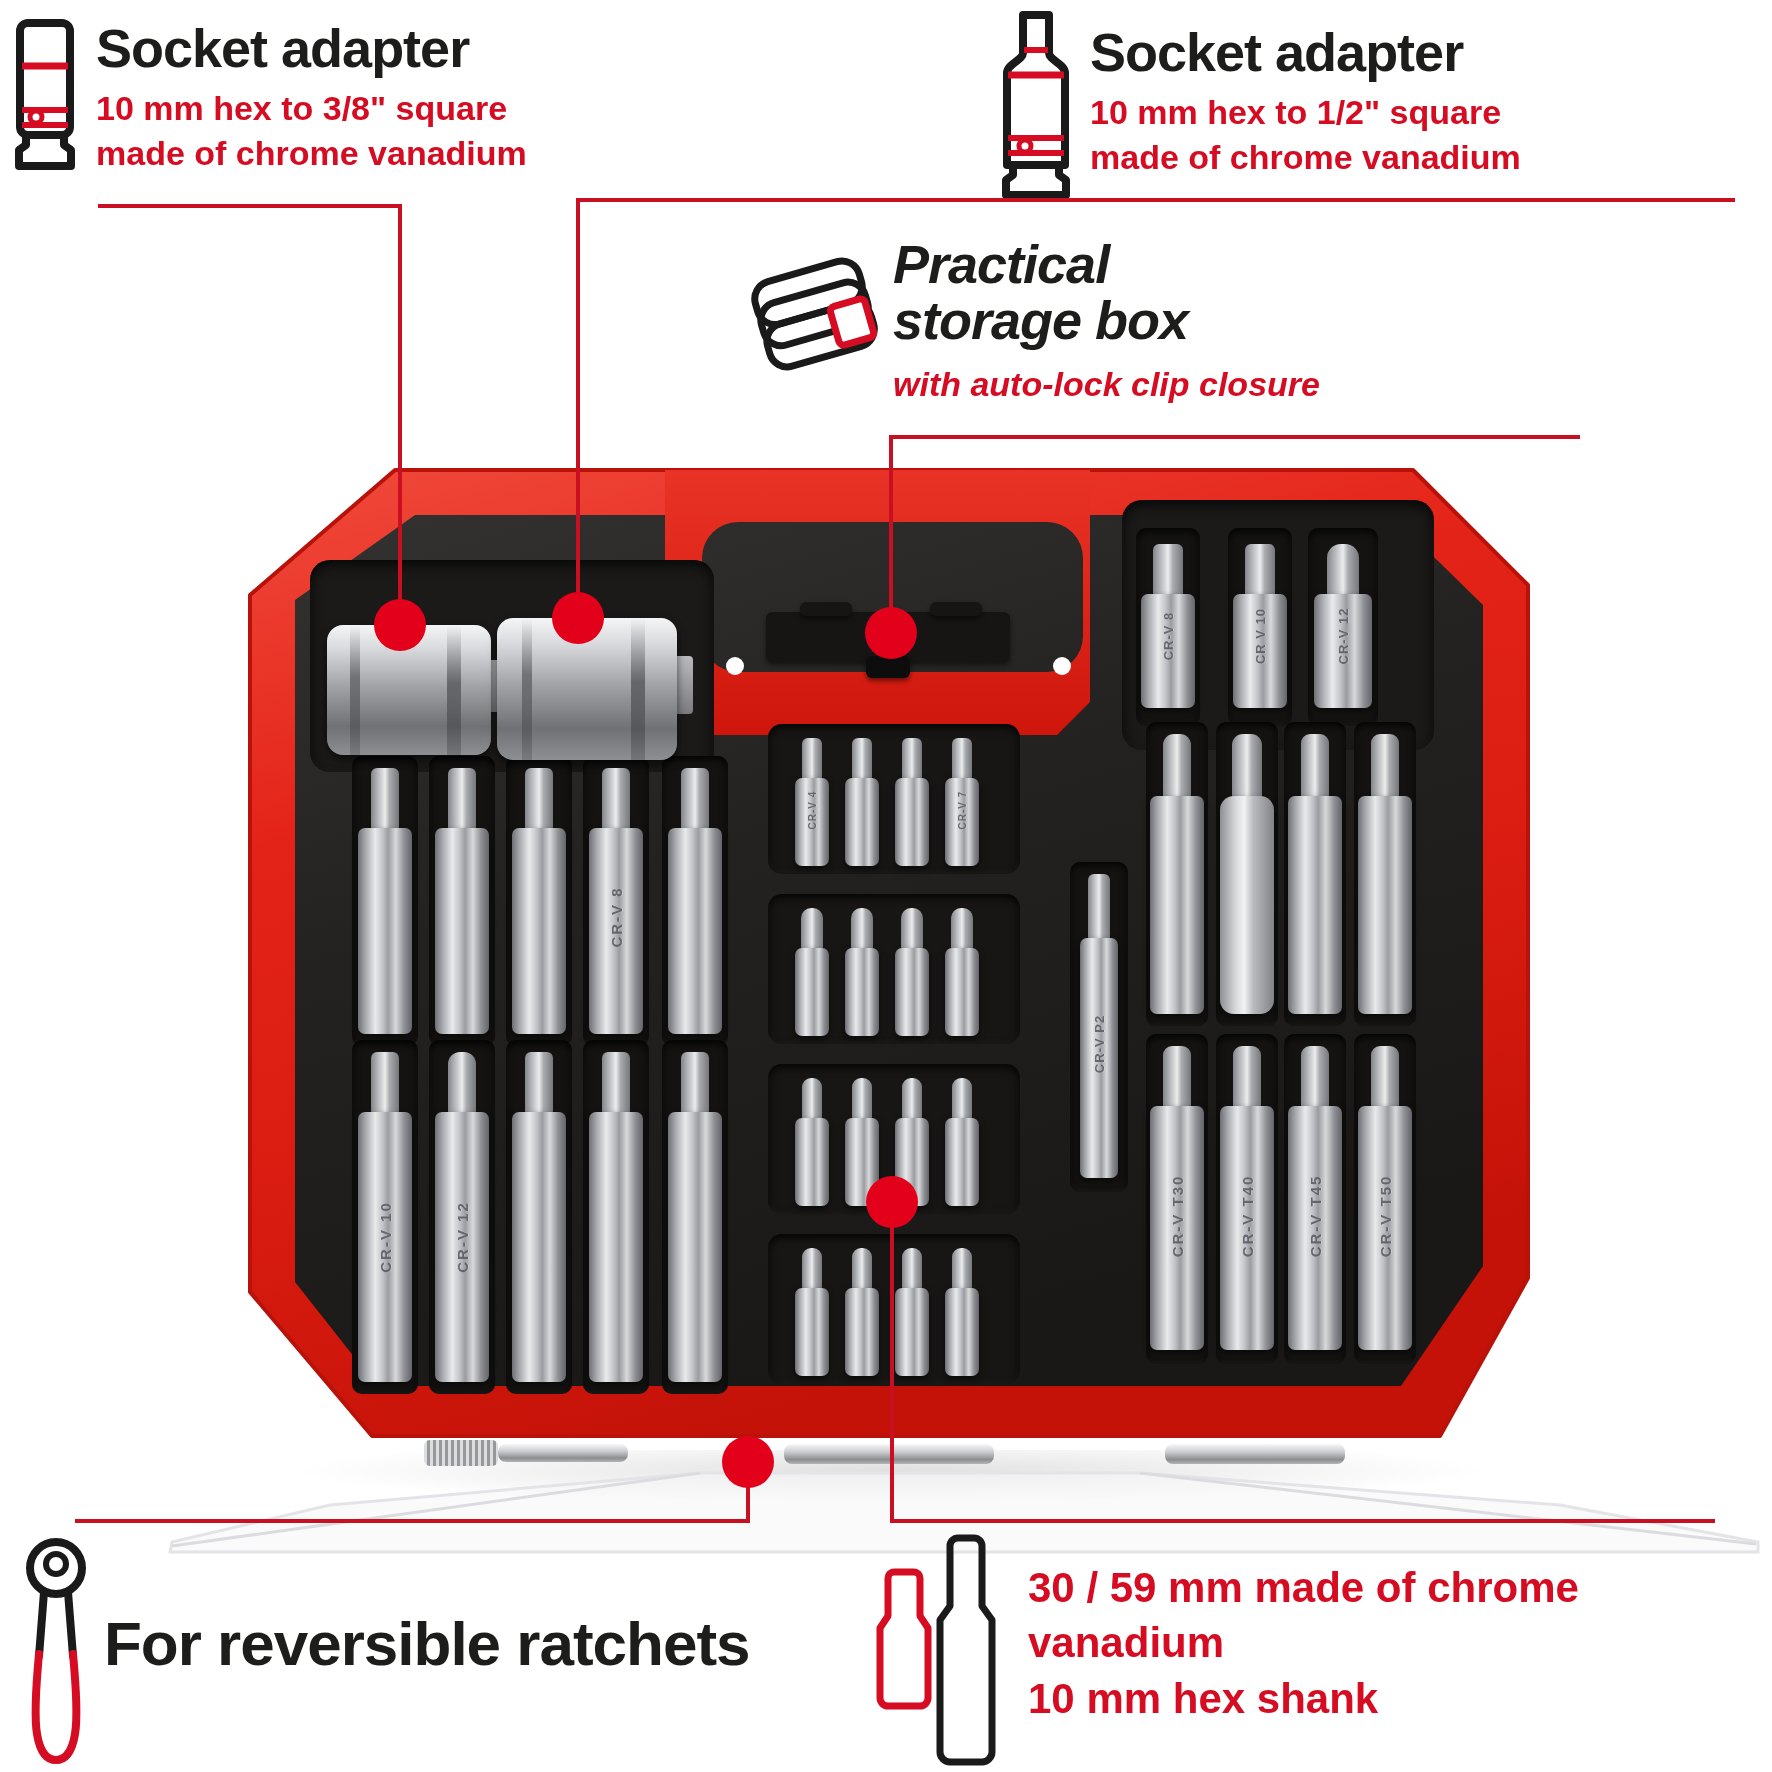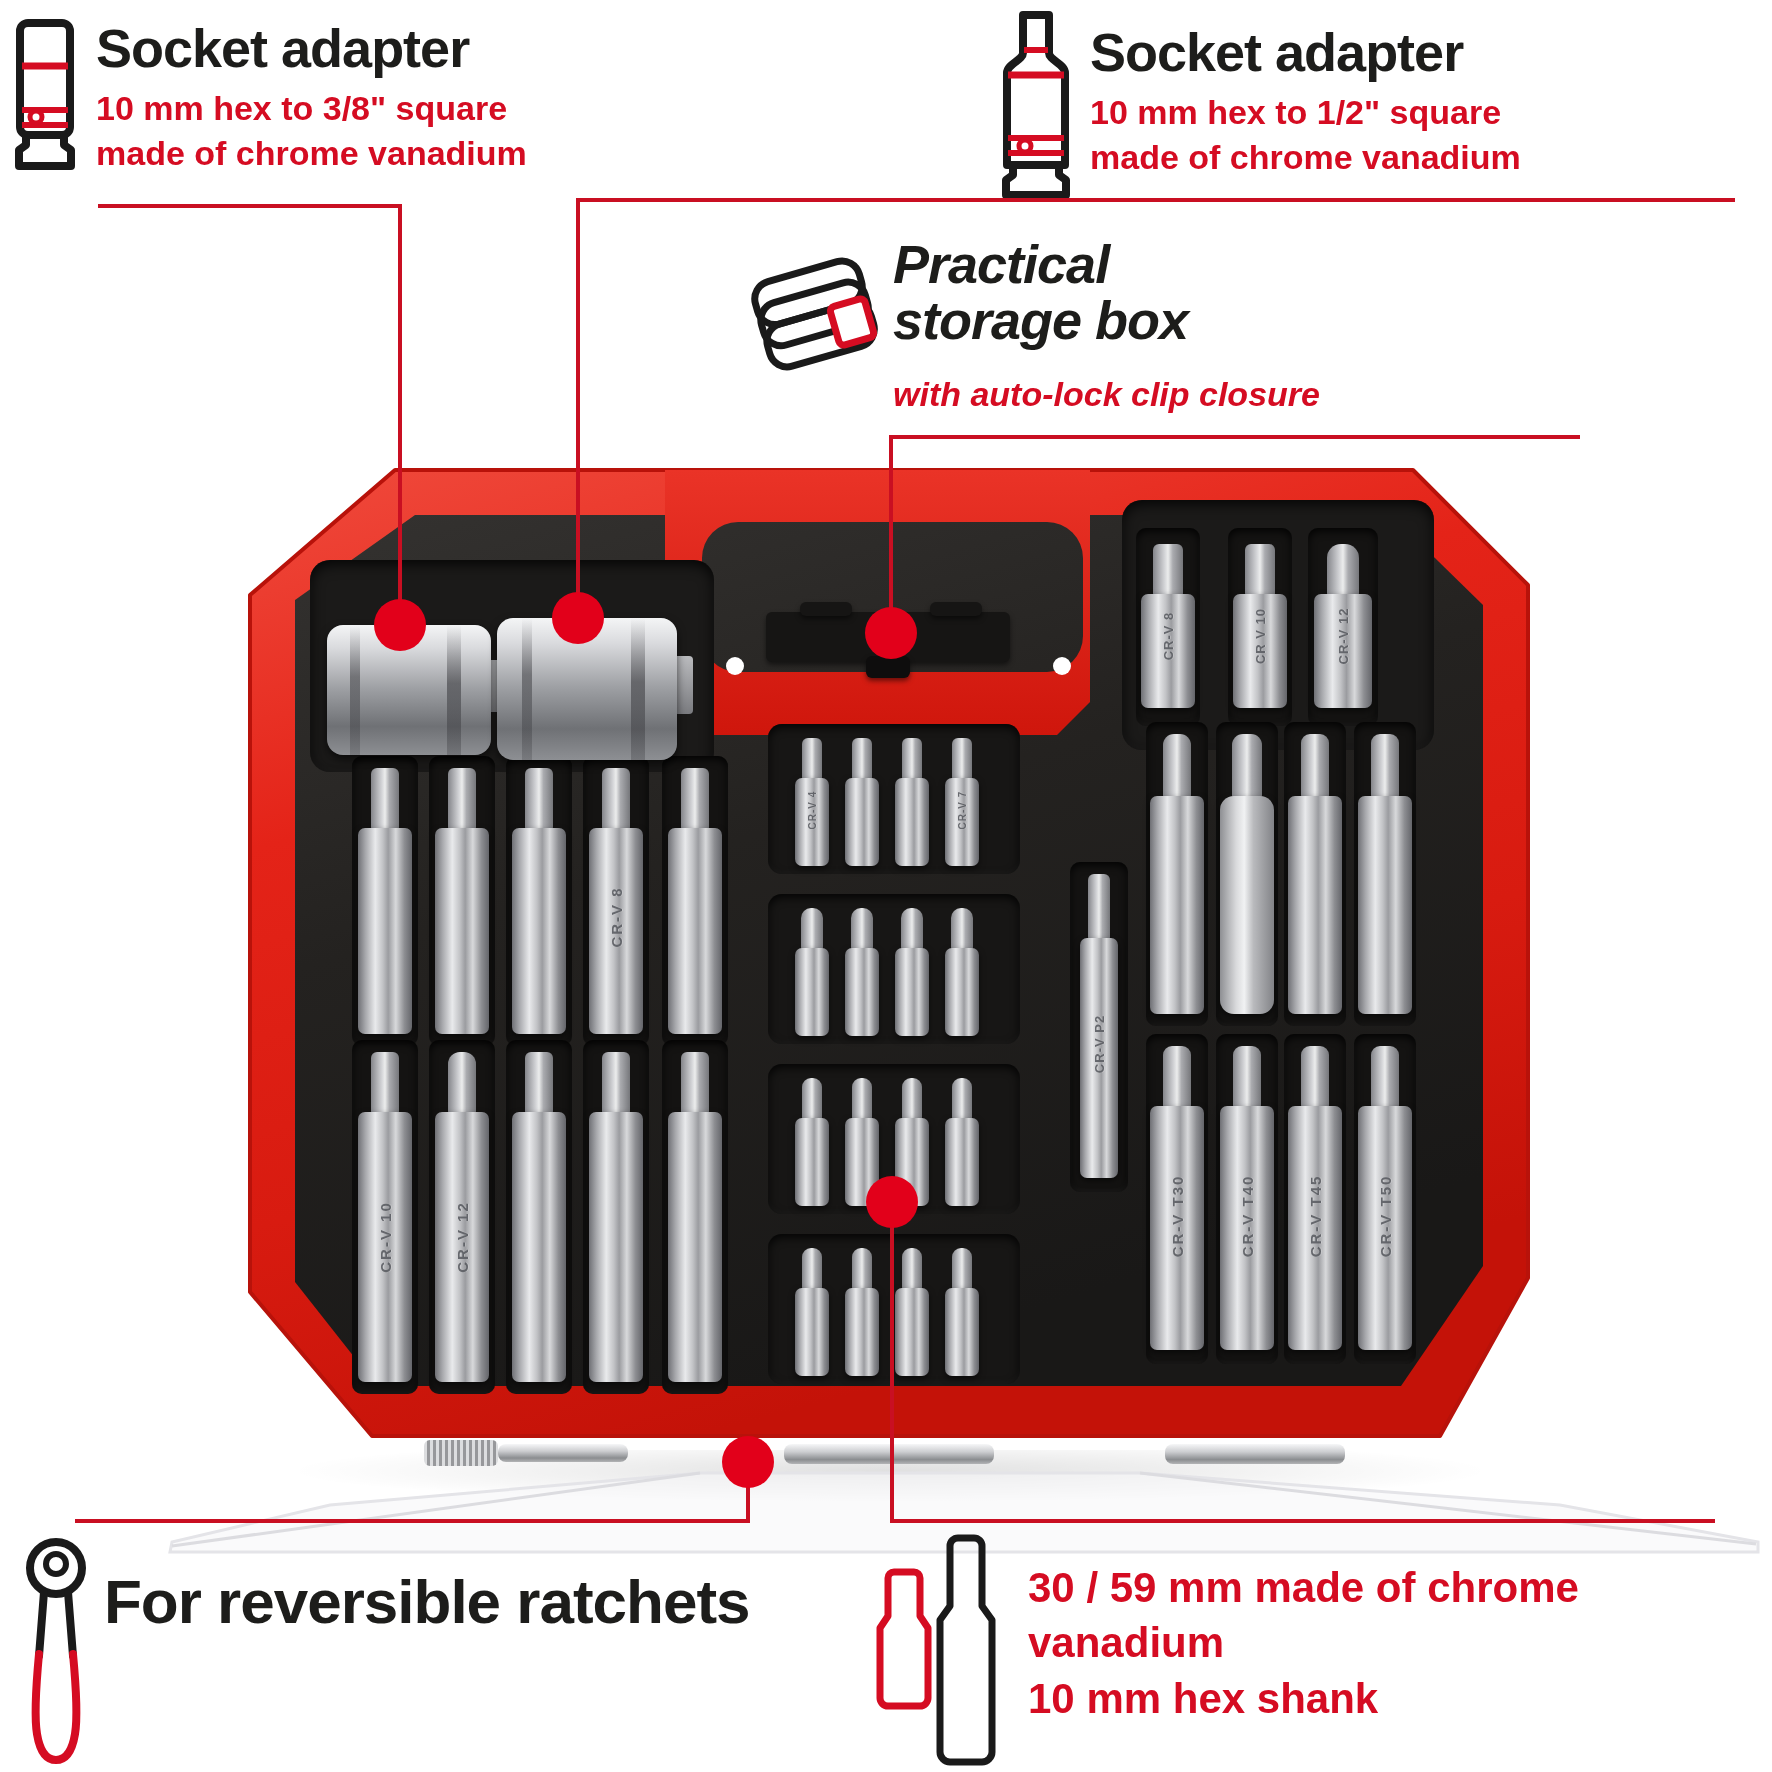--- a/index.html
+++ b/index.html
@@ -400,30 +400,30 @@
       <rect x="18" y="52" width="108" height="44" rx="18"></rect>
       <rect x="18" y="74" width="108" height="44" rx="18"></rect>
     </g>
     <rect x="92" y="62" width="36" height="40" rx="5" transform="rotate(-16 110 82)" fill="#fff" stroke="#d50c22" stroke-width="7"></rect>
   </svg>
   <div class="callout" style="left:893px;top:236px;width:620px;font-style:italic;">
     <h1 class="co-title fs54">
       <span>Practical</span><br>
       <span>storage box</span>
     </h1>
-    <div class="co-sub fs34" style="margin-top:24px;">with auto-lock clip closure</div>
+    <div class="co-sub fs34" style="margin-top:14px;">with auto-lock clip closure</div>
   </div>
 
   <svg class="icon-svg" style="left:18px;top:1536px;" width="76" height="232" viewBox="0 0 76 232">
     <circle cx="38" cy="32" r="26" fill="none" stroke="#1a1a1a" stroke-width="8"></circle>
     <circle cx="38" cy="28" r="10" fill="none" stroke="#1a1a1a" stroke-width="6"></circle>
     <path d="M26,56 L21,120 M50,56 L55,120" fill="none" stroke="#1a1a1a" stroke-width="8" stroke-linecap="round"></path>
     <path d="M21,118 C18,150 16,180 19,198 C22,216 29,224 38,224 C47,224 54,216 57,198 C60,180 58,150 55,118" fill="none" stroke="#d50c22" stroke-width="8" stroke-linecap="round"></path>
   </svg>
-  <div class="callout" style="left:104px;top:1570px;width:760px;">
+  <div class="callout" style="left:104px;top:1612px;width:760px;">
     <h1 class="co-title fs62">For reversible ratchets</h1>
   </div>
 
   <svg class="icon-svg" style="left:872px;top:1534px;" width="140" height="238" viewBox="0 0 140 238">
     <path d="M16,44 a6,6 0 0 1 6,-6 h20 a6,6 0 0 1 6,6 v38 l8,12 v70 a8,8 0 0 1 -8,8 h-32 a8,8 0 0 1 -8,-8 v-70 l8,-12 Z" fill="none" stroke="#d50c22" stroke-width="7" stroke-linejoin="round"></path>
     <path d="M78,12 a8,8 0 0 1 8,-8 h16 a8,8 0 0 1 8,8 v60 l10,14 v132 a10,10 0 0 1 -10,10 h-32 a10,10 0 0 1 -10,-10 v-132 l10,-14 Z" fill="none" stroke="#1a1a1a" stroke-width="7" stroke-linejoin="round"></path>
   </svg>
   <div class="callout" style="left:1028px;top:1538px;width:740px;">
     <div class="co-sub fs42" style="margin-top:22px;">
       <div>30 / 59 mm made of chrome vanadium</div>

